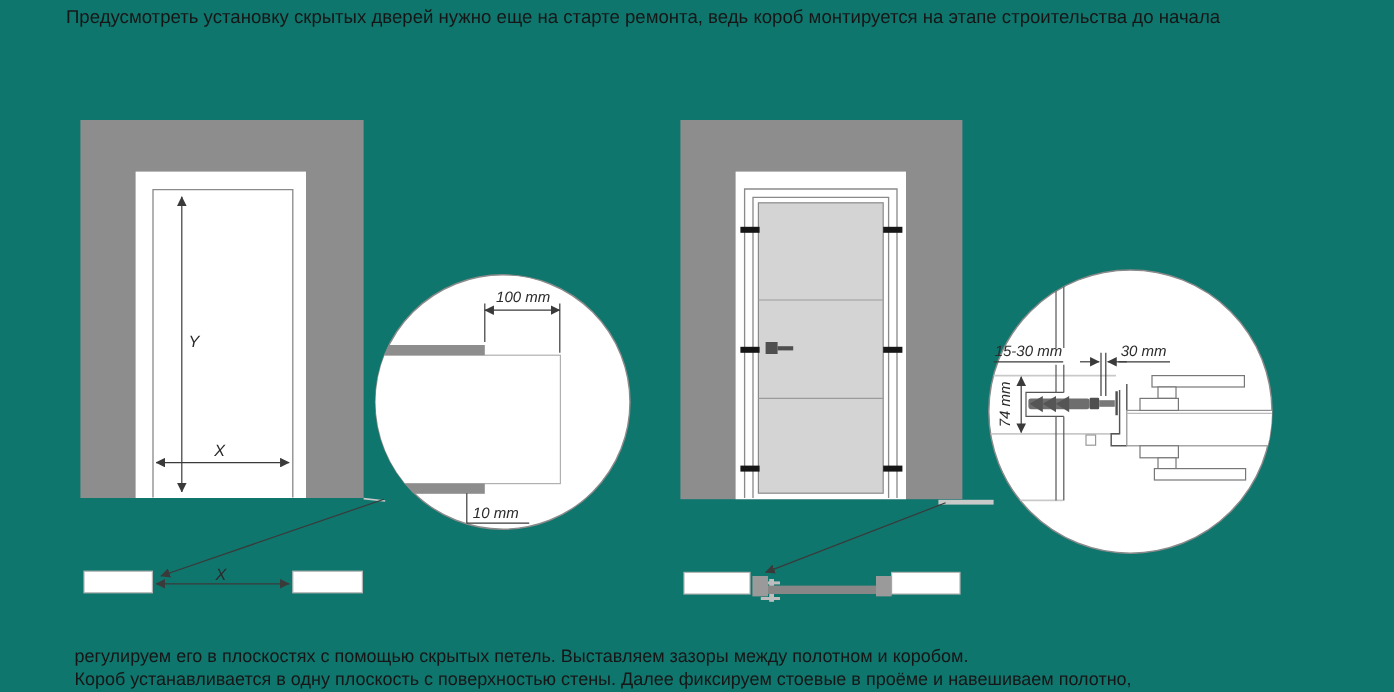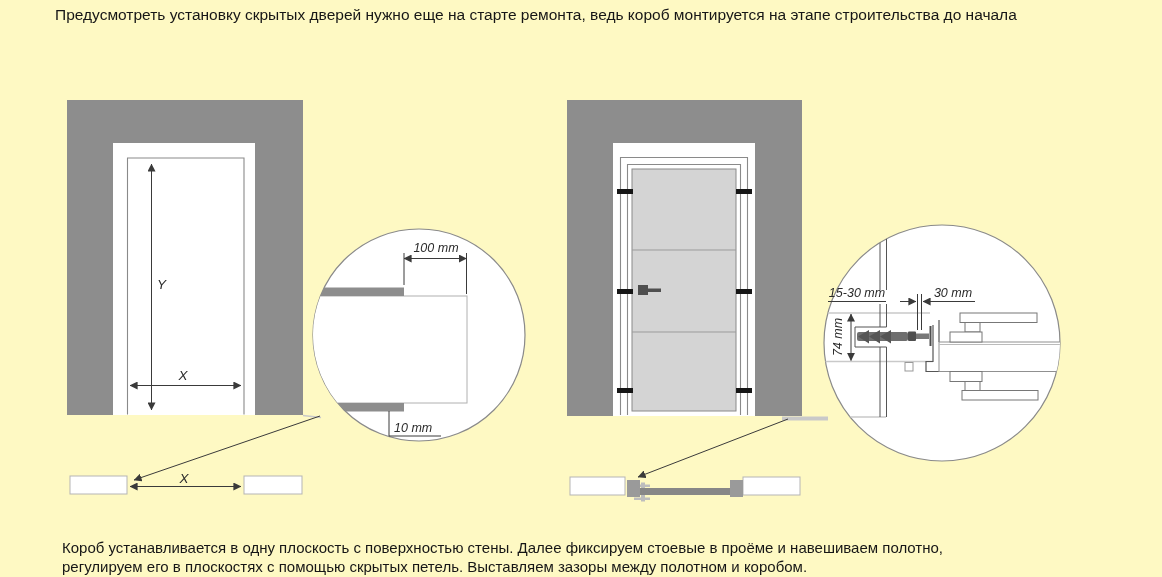--- a/index.html
+++ b/index.html
@@ -1,16 +1,16 @@
 <!DOCTYPE html>
 <html><head>
 <meta charset="utf-8">
 <style>
   html,body{margin:0;padding:0;background:#fff;}
-  .page{position:relative;width:1162px;height:577px;background:#fef9c3;overflow:hidden;
+  .page{position:relative;width:1162px;height:577px;background:#0f766e;overflow:hidden;
         font-family:"Liberation Sans",sans-serif;}
   .para{position:absolute;color:#161616;}
   .para-top{left:55px;top:5px;font-size:15.5px;line-height:19.5px;}
   .para-bottom{left:62px;top:538px;font-size:15px;line-height:19px;}
   svg.diagram{position:absolute;left:0;top:0;}
   .dim{font:italic 12.5px "Liberation Sans",sans-serif;fill:#2b2b2b;}
   .axis{font:italic 13.5px "Liberation Sans",sans-serif;fill:#2b2b2b;}
   .thin{stroke:#3a3a3a;stroke-width:1;fill:none;}
   .outline{stroke:#8a8a8a;stroke-width:1.1;fill:none;}
   .lightline{stroke:#c9c9c9;stroke-width:1.4;fill:none;}
@@ -159,17 +159,17 @@
         <rect x="634" y="497.5" width="16" height="2.5"></rect>
         <rect x="641" y="482.5" width="4" height="19"></rect>
       </g>
       <rect x="627" y="480" width="13" height="17" fill="#9a9a9a"></rect>
       <rect x="730" y="480" width="13" height="17" fill="#9a9a9a"></rect>
       <rect x="640" y="488" width="90" height="7" fill="#878787"></rect>
     </g>
   </svg>
 
   <div class="para para-bottom">
+    <div>регулируем его в плоскостях с помощью скрытых петель. Выставляем зазоры между полотном и коробом.</div>
     <div>Короб устанавливается в одну плоскость с поверхностью стены. Далее фиксируем стоевые в проёме и навешиваем полотно,</div>
-    <div>регулируем его в плоскостях с помощью скрытых петель. Выставляем зазоры между полотном и коробом.</div>
   </div>
 
 </div>
 
 </body></html>

